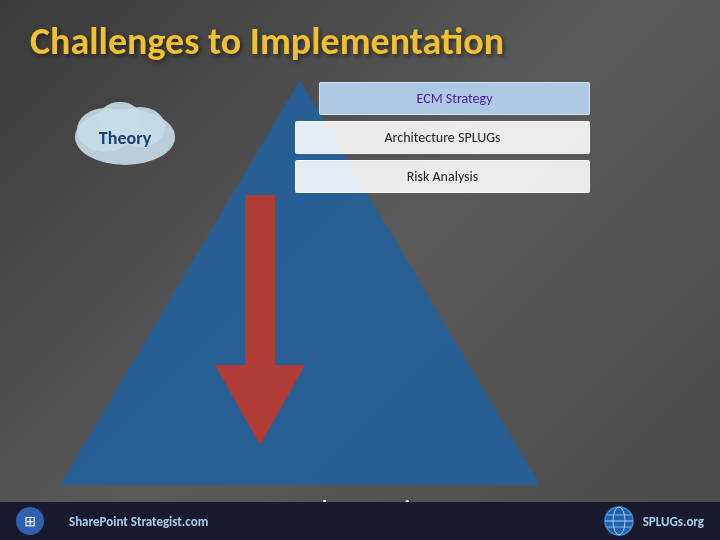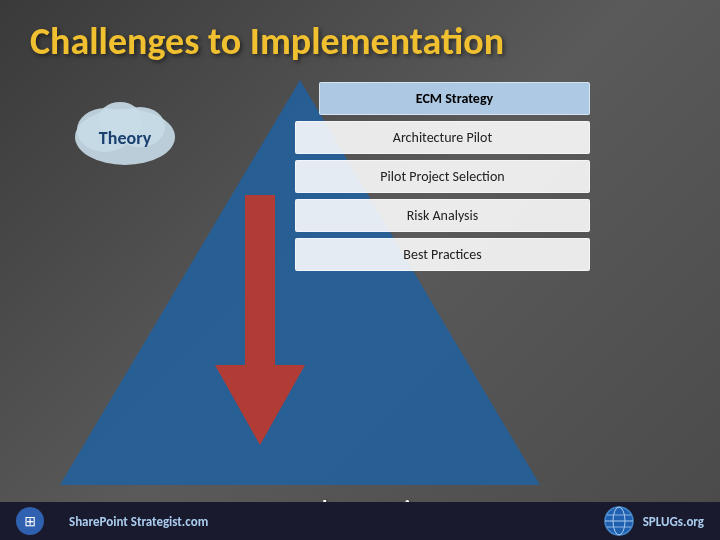--- a/index.html
+++ b/index.html
@@ -65,22 +65,22 @@
       padding: 7px 14px;
       text-align: center;
       font-size: 14px;
       font-weight: 500;
       color: #222;
       border-radius: 2px;
     }
 
     .strategy-box.ecm {
       background: rgba(180, 210, 240, 0.92);
-      font-weight: bold;
-      color: #000000;
+      font-weight: normal;
+      color: #4c1d95;
       margin-left: 24px;
     }
 
     
     .footer {
       position: absolute;
       bottom: 0;
       left: 0;
       width: 720px;
       height: 38px;
@@ -149,30 +149,24 @@
     <ellipse cx="75" cy="45" rx="25" ry="20" fill="#c8dce8" opacity="0.9"></ellipse>
     <ellipse cx="55" cy="38" rx="22" ry="18" fill="#c8dce8" opacity="0.9"></ellipse>
     <text x="60" y="62" text-anchor="middle" font-size="18" font-weight="bold" fill="#1a4070" font-family="Calibri,Arial,sans-serif">Theory</text>
   </svg>
 
   <div class="boxes-container">
     <div class="strategy-box ecm">
       <span>ECM Strategy</span>
     </div>
     <div class="strategy-box">
-      <span>Architecture Pilot</span>
-    </div>
-    <div class="strategy-box">
-      <span>Pilot Project Selection</span>
+      <span>Architecture SPLUGs</span>
     </div>
     <div class="strategy-box">
       <span>Risk Analysis</span>
-    </div>
-    <div class="strategy-box">
-      <span>Best Practices</span>
     </div>
   </div>
 
   <div class="implementation-label">
     <span>Implementation</span>
   </div>
 
   <div class="footer">
     <div class="footer-left">
       <div class="footer-icon">⊞</div>

